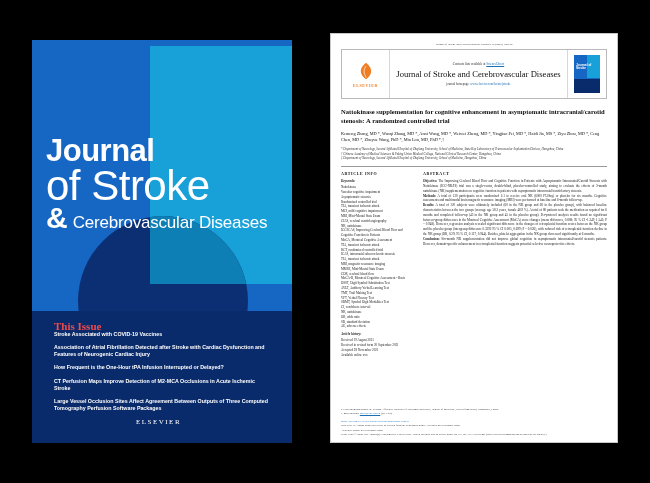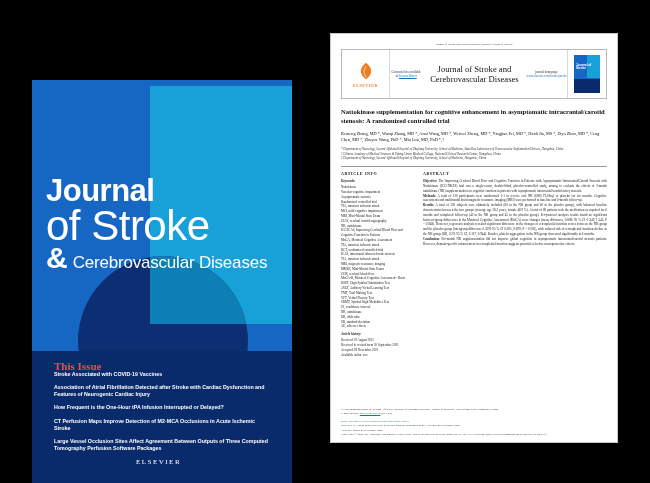--- a/index.html
+++ b/index.html
@@ -18,21 +18,20 @@
   
   .cover {
     position: absolute;
     left: 32px;
     top: 40px;
     width: 260px;
     height: 403px;
     background: #0f172a;
     overflow: hidden;
     font-family: "Liberation Sans", sans-serif;
-    margin-top: 40px;
   }
   .cover-blue-panel {
     position: absolute;
     left: 0; top: 0;
     width: 260px; height: 271px;
     background: #1667c4;
   }
   .cover-cyan-shape {
     position: absolute;
     left: 118px;
@@ -192,21 +191,21 @@
   .mh-elsevier {
     font-size: 4px;
     letter-spacing: 0.6px;
     color: #ef7c22;
     margin-top: 2px;
     font-weight: bold;
   }
   .mh-center {
     flex: 1;
     display: flex;
-    flex-direction: row;
+    flex-direction: column;
     align-items: center;
     justify-content: center;
     text-align: center;
     padding: 2px 0;
   }
   .mh-sd {
     font-size: 3.2px;
     color: #333;
   }
   .mh-sd a { color: #1b6fb5; }

